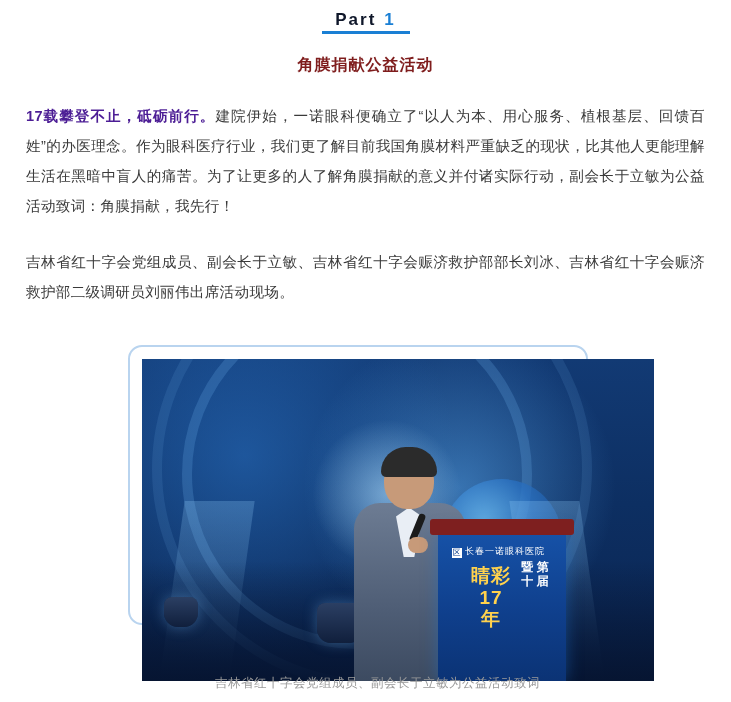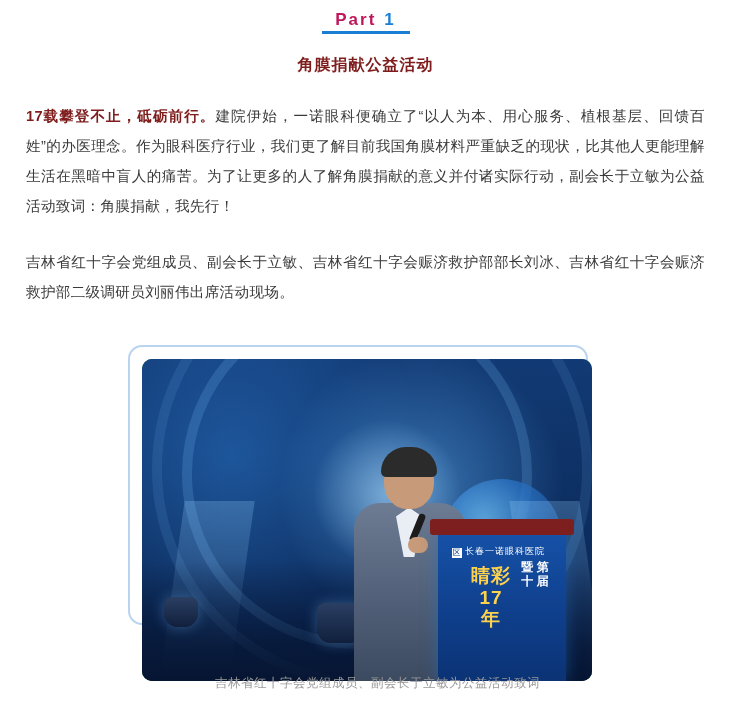--- a/index.html
+++ b/index.html
@@ -29,21 +29,21 @@
   .part-label {
     display: inline-block;
     position: relative;
     font-size: 17px;
     font-weight: bold;
     letter-spacing: 2px;
     color: #2b2b2b;
     padding: 0 6px 5px 6px;
   }
   .part-label .part-word {
-    color: #be185d;
+    color: #0f172a;
   }
   .part-label .part-num {
     color: #1a7fd4;
     margin-left: 8px;
   }
   .part-underline {
     width: 88px;
     height: 3px;
     background: #1a7fd4;
     margin: 1px auto 0 auto;
@@ -67,21 +67,21 @@
     font-size: 14.6px;
     line-height: 2.05;
     text-align: justify;
     color: #3a3a3a;
     letter-spacing: 0.3px;
   }
   p.para + p.para {
     margin-top: 26px;
   }
   .hl {
-    color: #7f1d1d;
+    color: #4c1d95;
     font-weight: bold;
   }
 
   
   .figure-wrap {
     margin-top: 34px;
     position: relative;
     height: 290px;
   }
   .frame-deco {
@@ -92,23 +92,23 @@
     height: 280px;
     border: 2px solid #b9d4ef;
     border-radius: 14px;
     background: transparent;
     box-sizing: border-box;
   }
   .photo {
     position: absolute;
     left: 142px;
     top: 18px;
-    width: 450px;
+    width: 512px;
     height: 322px;
-    border-radius: 10px;
+    border-radius: 0;
     overflow: hidden;
     background: #15803d;
   }
   
   .ph-bg {
     position: absolute;
     inset: 0;
     background:
       radial-gradient(circle at 62% 40%, rgba(90,170,240,0.55) 0%, rgba(20,70,140,0.0) 42%),
       radial-gradient(circle at 20% 30%, rgba(40,110,190,0.6) 0%, rgba(10,40,90,0) 45%),

